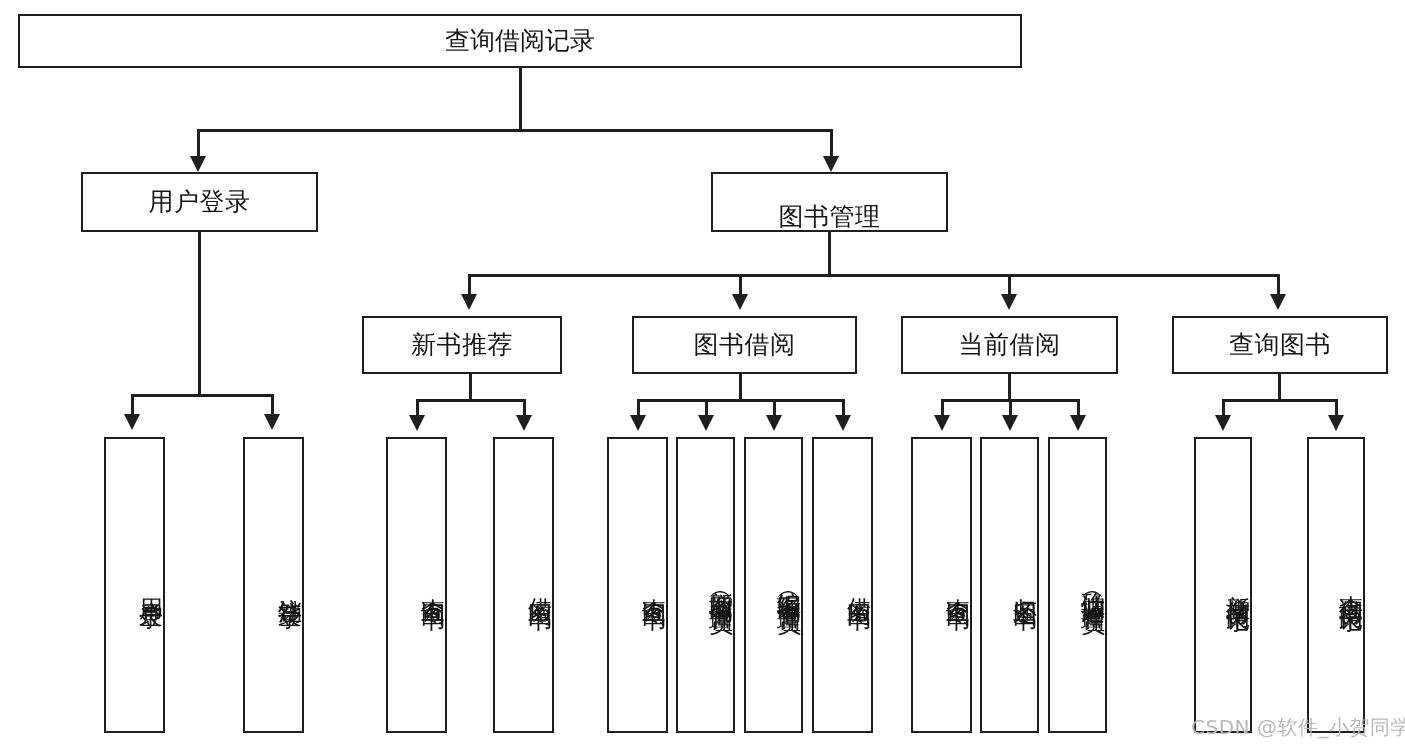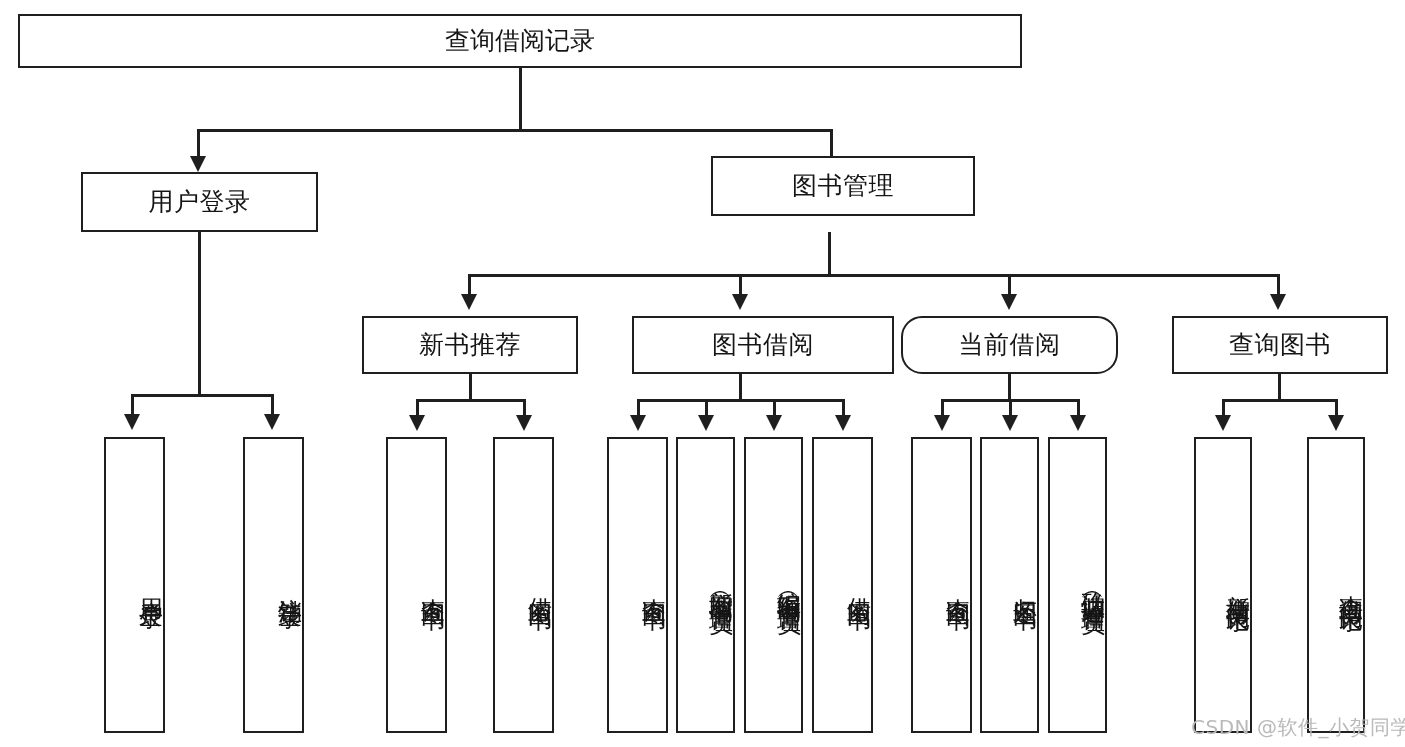--- a/index.html
+++ b/index.html
@@ -86,21 +86,21 @@
   <div class="edge vline" style="left:519px; top:68px; height:62px;"></div>
   <div class="edge hline" style="left:197px; top:129px; width:636px;"></div>
   <div class="edge vline" style="left:197px; top:129px; height:30px;"></div>
   <div class="arrow" style="left:190px; top:156px;"></div>
   <div class="edge vline" style="left:830px; top:129px; height:30px;"></div>
   <div class="arrow" style="left:823px; top:156px;"></div>
 
   <div class="node h" style="left:81px; top:172px; width:237px; height:60px;">
     <span>用户登录</span>
   </div>
-  <div class="node h" style="left:711px; top:156px; width:264px; height:60px;">
+  <div class="node h" style="left:711px; top:172px; width:237px; height:60px;align-items:flex-end;">
     <span>图书管理</span>
   </div>
 
   <div class="edge vline" style="left:198px; top:232px; height:164px;"></div>
   <div class="edge hline" style="left:131px; top:394px; width:143px;"></div>
   <div class="edge vline" style="left:131px; top:394px; height:22px;"></div>
   <div class="arrow" style="left:124px; top:414px;"></div>
   <div class="edge vline" style="left:271px; top:394px; height:22px;"></div>
   <div class="arrow" style="left:264px; top:414px;"></div>
 
@@ -108,27 +108,27 @@
   <div class="edge hline" style="left:468px; top:274px; width:812px;"></div>
   <div class="edge vline" style="left:468px; top:274px; height:22px;"></div>
   <div class="arrow" style="left:461px; top:294px;"></div>
   <div class="edge vline" style="left:739px; top:274px; height:22px;"></div>
   <div class="arrow" style="left:732px; top:294px;"></div>
   <div class="edge vline" style="left:1008px; top:274px; height:22px;"></div>
   <div class="arrow" style="left:1001px; top:294px;"></div>
   <div class="edge vline" style="left:1277px; top:274px; height:22px;"></div>
   <div class="arrow" style="left:1270px; top:294px;"></div>
 
-  <div class="node h" style="left:362px; top:316px; width:216px; height:58px;">
+  <div class="node h" style="left:362px; top:316px; width:200px; height:58px;">
     <span>新书推荐</span>
   </div>
-  <div class="node h" style="left:632px; top:316px; width:262px; height:58px;">
+  <div class="node h" style="left:632px; top:316px; width:225px; height:58px;">
     <span>图书借阅</span>
   </div>
-  <div class="node h" style="left:901px; top:316px; width:217px; height:58px;border-radius:21px;">
+  <div class="node h" style="left:901px; top:316px; width:217px; height:58px;">
     <span>当前借阅</span>
   </div>
   <div class="node h" style="left:1172px; top:316px; width:216px; height:58px;">
     <span>查询图书</span>
   </div>
 
   <div class="edge vline" style="left:469px; top:374px; height:27px;"></div>
   <div class="edge hline" style="left:416px; top:399px; width:110px;"></div>
   <div class="edge vline" style="left:416px; top:399px; height:18px;"></div>
   <div class="arrow" style="left:409px; top:415px;"></div>

